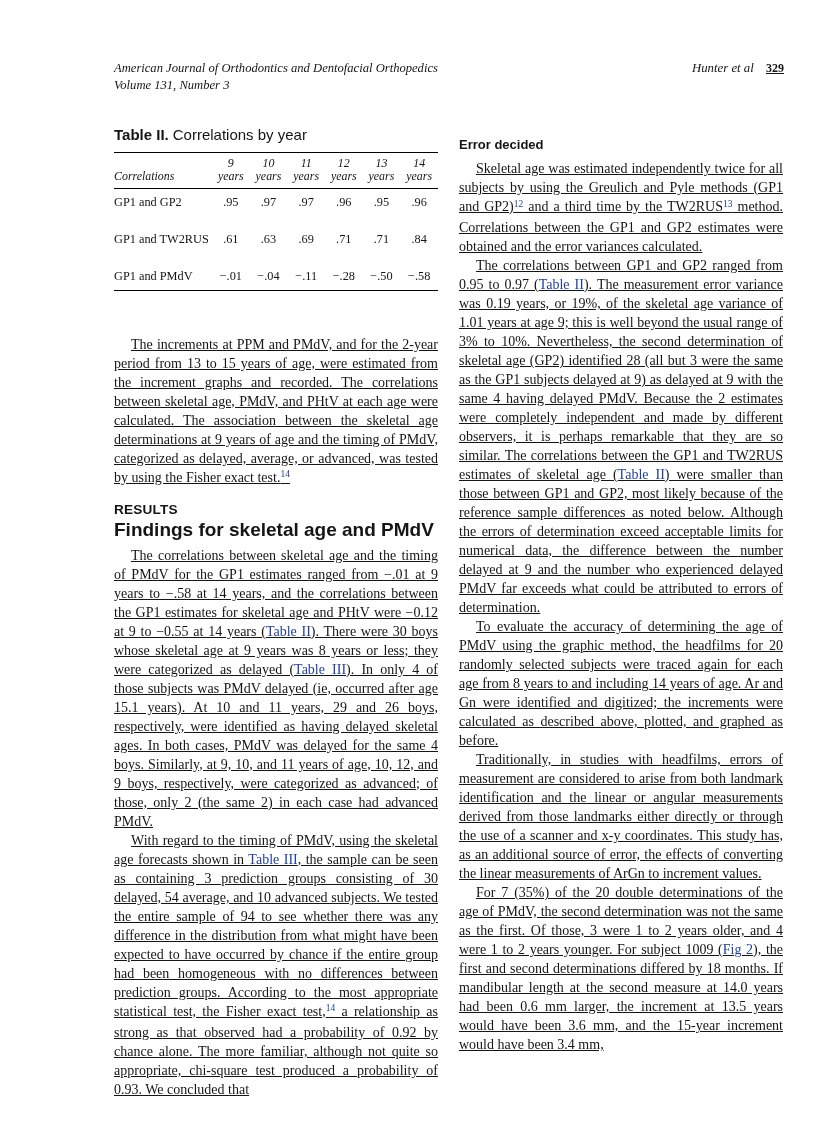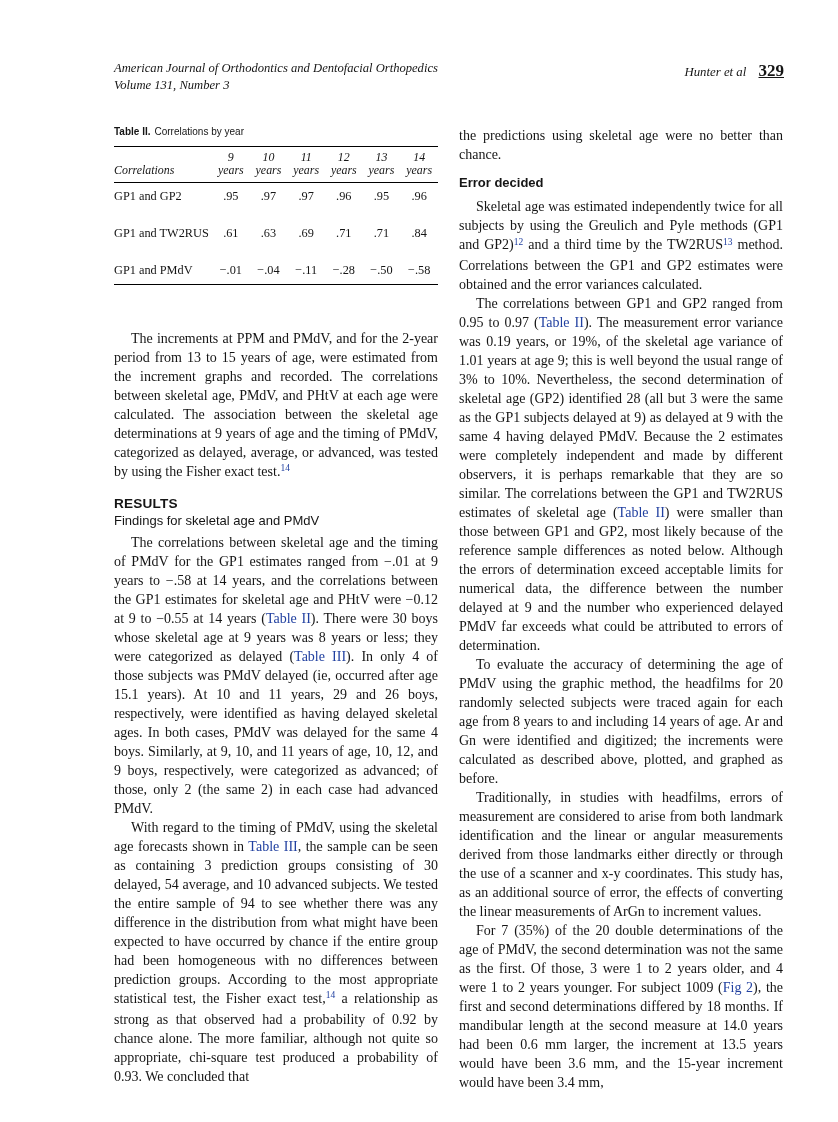--- a/index.html
+++ b/index.html
@@ -25,32 +25,32 @@
   }
   
   .page-header {
     position:absolute; top:60px; left:85px; right:83px;
     display:flex; justify-content:space-between; align-items:flex-start;
     font-size:12.6px; line-height:1.32;
   }
   .header-left { font-style:italic; }
   .header-right { white-space:nowrap; font-size:12.8px; }
   .running-authors { font-style:italic; }
-  .folio { font-style:normal; font-weight:bold; margin-left:9px; font-size:17px;text-decoration:underline; }
+  .folio { font-style:normal; font-weight:bold; margin-left:9px; font-size:12px;text-decoration:underline; }
   
   .columns {
     position:absolute; top:126px; left:85px; right:83px;
     display:flex; gap:21px;
   }
   .col { width:324px; flex:0 0 324px; }
   
   .table-block { margin-bottom:44px; }
   .table-caption {
     font-family:"Liberation Sans","DejaVu Sans",sans-serif;
-    font-size:10px; margin-bottom:9px;
+    font-size:15px; margin-bottom:9px;
   }
   .table-caption .tl { font-weight:bold; margin-right:4px; }
   .data-table {
     width:100%; border-collapse:collapse;
     border-top:1.4px solid var(--c-rule);
     border-bottom:1.4px solid var(--c-rule);
     font-size:12.3px; color:var(--c-text);
   }
   .data-table thead th {
     border-bottom:1px solid var(--c-rule);
@@ -61,29 +61,29 @@
   .data-table th.stub { text-align:left; }
   .data-table td { padding:11px 0; text-align:center; white-space:nowrap; }
   .data-table td.stub { text-align:left; }
   .data-table tbody tr:first-child td { padding-top:6px; }
   .data-table tbody tr:last-child td { padding-bottom:6px; }
   
   .para {
     font-size:14px; line-height:19px;
     text-align:justify;
   }
-  .para.indent { text-indent:17px; }
+  .para.indent { text-indent:17px;text-decoration:underline; }
   .h-results {
     font-family:"Liberation Sans","DejaVu Sans",sans-serif;
     font-weight:bold; font-size:13.6px; letter-spacing:.2px;
     margin-top:13px; margin-bottom:2px;
   }
   .h-sub {
     font-family:"Liberation Sans","DejaVu Sans",sans-serif;
-    font-weight:normal; font-size:13px;
+    font-weight:bold; font-size:19px;
     margin-bottom:5px;
   }
   .h-error {
     font-family:"Liberation Sans","DejaVu Sans",sans-serif;
     font-weight:bold; font-size:13px;
     margin-top:11px; margin-bottom:7px;
   }
   .xref-link { color:var(--c-link); cursor:pointer; }
   .cite-link {
     color:var(--c-link); cursor:pointer;
@@ -183,21 +183,20 @@
       <p class="para indent"><span>The increments at PPM and PMdV, and for the 2-year period from 13 to 15 years of age, were estimated from the increment graphs and recorded. The correlations between skeletal age, PMdV, and PHtV at each age were calculated. The association between the skeletal age determinations at 9 years of age and the timing of PMdV, categorized as delayed, average, or advanced, was tested by using the Fisher exact test.</span><span class="cite-link">14</span></p>
 
       <h2 class="h-results">RESULTS</h2>
       <h3 class="h-sub">Findings for skeletal age and PMdV</h3>
 
       <p class="para indent"><span>The correlations between skeletal age and the timing of PMdV for the GP1 estimates ranged from −.01 at 9 years to −.58 at 14 years, and the correlations between the GP1 estimates for skeletal age and PHtV were −0.12 at 9 to −0.55 at 14 years (</span><span class="xref-link">Table II</span><span>). There were 30 boys whose skeletal age at 9 years was 8 years or less; they were categorized as delayed (</span><span class="xref-link">Table III</span><span>). In only 4 of those subjects was PMdV delayed (ie, occurred after age 15.1 years). At 10 and 11 years, 29 and 26 boys, respectively, were identified as having delayed skeletal ages. In both cases, PMdV was delayed for the same 4 boys. Similarly, at 9, 10, and 11 years of age, 10, 12, and 9 boys, respectively, were categorized as advanced; of those, only 2 (the same 2) in each case had advanced PMdV.</span></p>
       <p class="para indent"><span>With regard to the timing of PMdV, using the skeletal age forecasts shown in </span><span class="xref-link">Table III</span><span>, the sample can be seen as containing 3 prediction groups consisting of 30 delayed, 54 average, and 10 advanced subjects. We tested the entire sample of 94 to see whether there was any difference in the distribution from what might have been expected to have occurred by chance if the entire group had been homogeneous with no differences between prediction groups. According to the most appropriate statistical test, the Fisher exact test,</span><span class="cite-link">14</span><span> a relationship as strong as that observed had a probability of 0.92 by chance alone. The more familiar, although not quite so appropriate, chi-square test produced a probability of 0.93. We concluded that</span></p>
     </div>
 
     <div class="col">
-      <p class="para"><span>the predictions using skeletal age were no better than chance.</span></p>
 
       <h3 class="h-error">Error decided</h3>
 
       <p class="para indent"><span>Skeletal age was estimated independently twice for all subjects by using the Greulich and Pyle methods (GP1 and GP2)</span><span class="cite-link">12</span><span> and a third time by the TW2RUS</span><span class="cite-link">13</span><span> method. Correlations between the GP1 and GP2 estimates were obtained and the error variances calculated.</span></p>
       <p class="para indent"><span>The correlations between GP1 and GP2 ranged from 0.95 to 0.97 (</span><span class="xref-link">Table II</span><span>). The measurement error variance was 0.19 years, or 19%, of the skeletal age variance of 1.01 years at age 9; this is well beyond the usual range of 3% to 10%. Nevertheless, the second determination of skeletal age (GP2) identified 28 (all but 3 were the same as the GP1 subjects delayed at 9) as delayed at 9 with the same 4 having delayed PMdV. Because the 2 estimates were completely independent and made by different observers, it is perhaps remarkable that they are so similar. The correlations between the GP1 and TW2RUS estimates of skeletal age (</span><span class="xref-link">Table II</span><span>) were smaller than those between GP1 and GP2, most likely because of the reference sample differences as noted below. Although the errors of determination exceed acceptable limits for numerical data, the difference between the number delayed at 9 and the number who experienced delayed PMdV far exceeds what could be attributed to errors of determination.</span></p>
       <p class="para indent"><span>To evaluate the accuracy of determining the age of PMdV using the graphic method, the headfilms for 20 randomly selected subjects were traced again for each age from 8 years to and including 14 years of age. Ar and Gn were identified and digitized; the increments were calculated as described above, plotted, and graphed as before.</span></p>
       <p class="para indent"><span>Traditionally, in studies with headfilms, errors of measurement are considered to arise from both landmark identification and the linear or angular measurements derived from those landmarks either directly or through the use of a scanner and x-y coordinates. This study has, as an additional source of error, the effects of converting the linear measurements of ArGn to increment values.</span></p>
       <p class="para indent"><span>For 7 (35%) of the 20 double determinations of the age of PMdV, the second determination was not the same as the first. Of those, 3 were 1 to 2 years older, and 4 were 1 to 2 years younger. For subject 1009 (</span><span class="xref-link">Fig 2</span><span>), the first and second determinations differed by 18 months. If mandibular length at the second measure at 14.0 years had been 0.6 mm larger, the increment at 13.5 years would have been 3.6 mm, and the 15-year increment would have been 3.4 mm,</span></p>
     </div>
 

